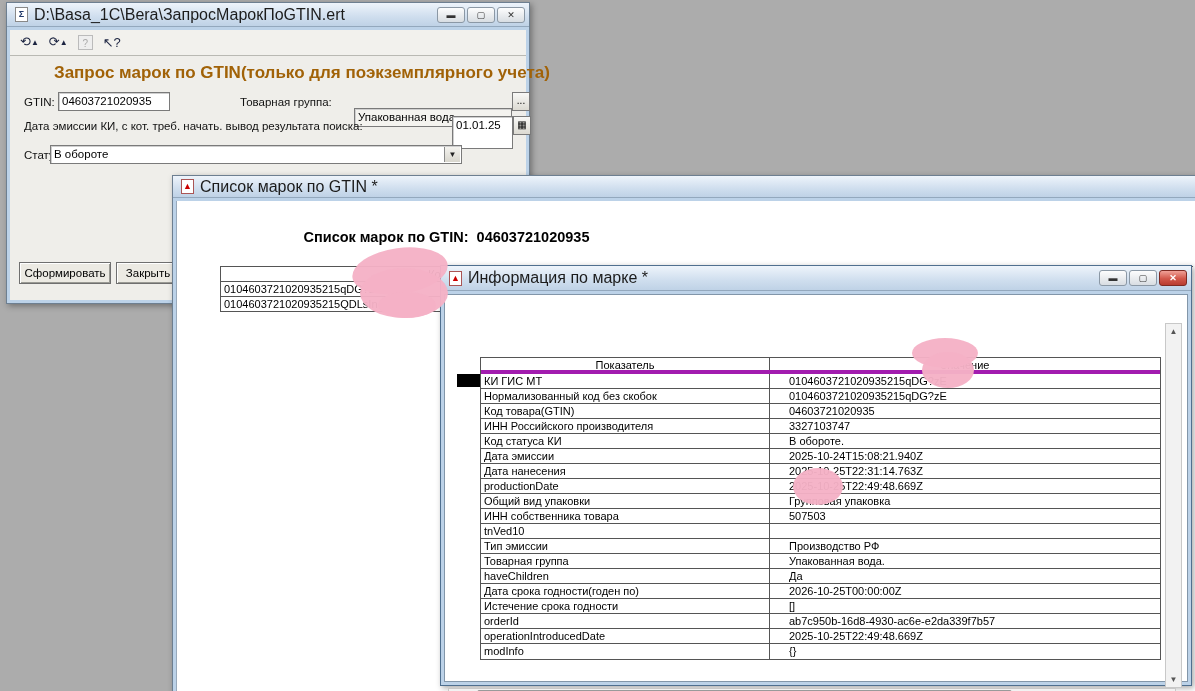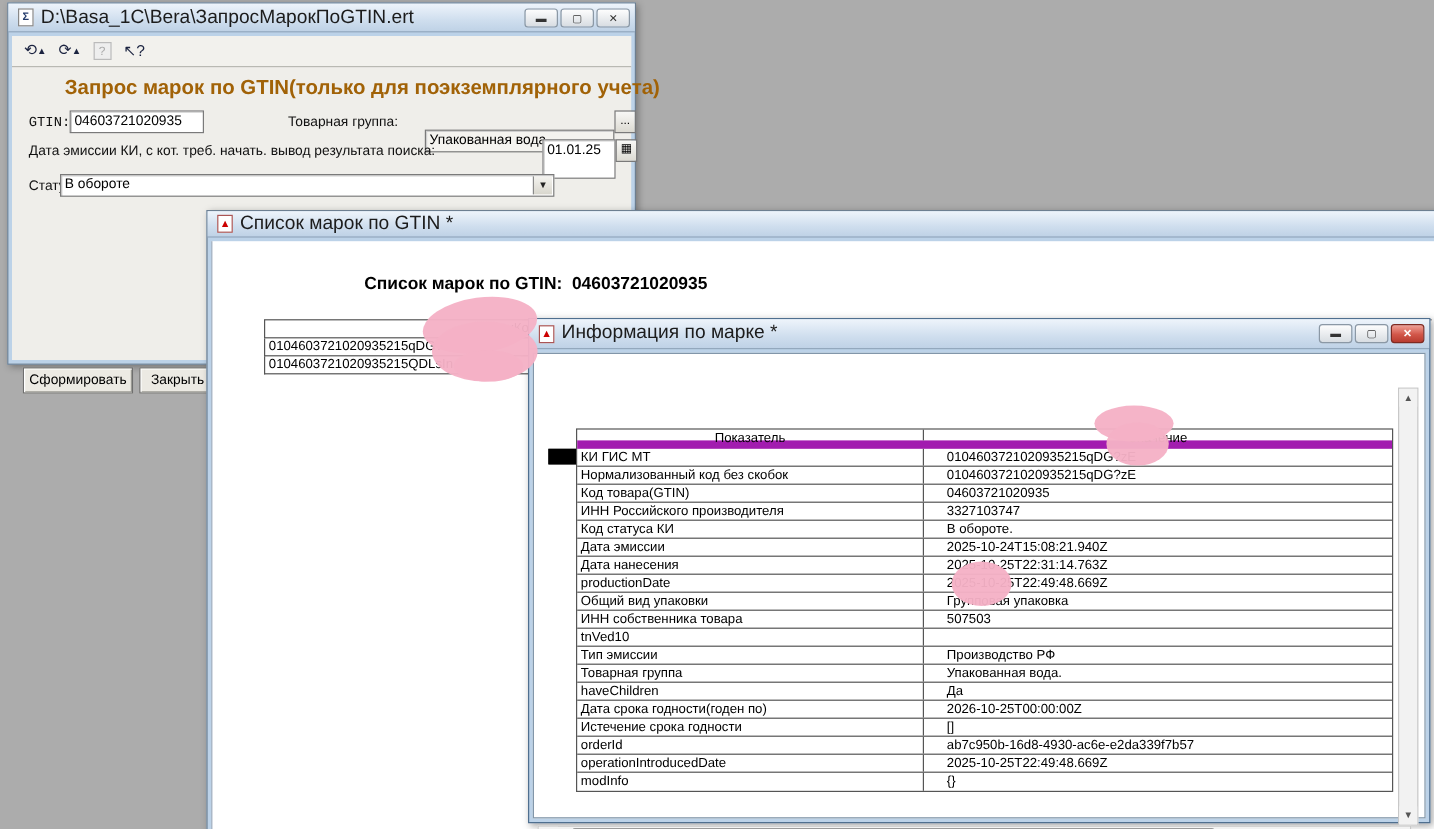--- a/index.html
+++ b/index.html
@@ -32,21 +32,21 @@
   .frm-label { position:absolute; font-size:11.5px; color:#111; }
   .sunken { position:absolute; background:#fff; border:1px solid #7a7a7a; box-shadow:inset 1px 1px 0 #cfcfcf;
             font-size:11.5px; padding:2px 3px; white-space:nowrap; overflow:hidden; }
   .mini-btn { position:absolute; background:linear-gradient(#f8f8f6,#dcdad2); border:1px solid #7a7a7a;
               font-size:10px; text-align:center; line-height:15px; }
   .combo-arrow { position:absolute; right:1px; top:1px; bottom:1px; width:16px;
                  background:linear-gradient(#f4f3ef,#d8d6cd); border-left:1px solid #8a8a8a;
                  font-size:8px; line-height:15px; text-align:center; color:#222; }
   .push-btn { position:absolute; height:22px; background:#eceae3; border:1px solid #6f6f6f;
               box-shadow:inset 1px 1px 0 #fff, inset -1px -1px 0 #9a9a94;
-              font-size:11.5px; text-align:center; line-height:20px;margin-top:44px; }
+              font-size:11.5px; text-align:center; line-height:20px; }
 
   
   #win-list { left:172px; top:175px; width:1040px; height:540px; z-index:2; }
   #win-list .titlebar { height:22px; }
   #win-list .client { position:absolute; left:3px; right:0; top:25px; bottom:0; background:#fff; border-left:1px solid #98a9bb; }
   .list-heading { position:absolute; left:43px; top:28px; width:453px; text-align:center;
                   font-size:14.5px; font-weight:bold; white-space:pre; }
   .ltable { position:absolute; left:43px; top:65px; width:453px; font-size:11px; }
   .lheader { height:16px; border:1px solid #555; display:flex; }
   .lheader .main { width:435px; text-align:center; line-height:15px; border-right:1px solid #555; }
@@ -54,21 +54,21 @@
   .lrow { height:15px; width:436px; border:1px solid #555; border-top:none; line-height:14px; padding:0 3px;
           white-space:nowrap; overflow:hidden; }
   .lext-line { position:absolute; left:496px; top:65px; width:520px; height:1px; background:#555; }
 
   
   #win-info { left:440px; top:265px; width:752px; height:421px; z-index:3; border-color:#4f6f8f; }
   #win-info .titlebar { height:25px; }
   #win-info .client { position:absolute; left:3px; right:3px; top:28px; bottom:3px; background:#fff; border:1px solid #8296a9; }
   .info-heading { position:absolute; left:0; top:4px; width:720px; text-align:center; font-size:14.5px; font-weight:bold; }
   .itable { position:absolute; left:35px; top:62px; width:681px; font-size:11px; border:1px solid #555; background:#fff; }
-  .iheader { display:flex; height:16px; border-bottom:7px solid #a21caf; }
+  .iheader { display:flex; height:16px; border-bottom:4px solid #a21caf; }
   .iheader div { line-height:15px; text-align:center; }
   .iheader .k { width:289px; border-right:1px solid #555; }
   .iheader .v { flex:1; }
   .irow { display:flex; height:15px; border-bottom:1px solid #555;gap:15px; }
   .irow:last-child { border-bottom:none; }
   .irow .k { width:289px; border-right:1px solid #555; padding:0 3px; line-height:14px; white-space:nowrap; overflow:hidden; }
   .irow .v { flex:1; padding:0 4px; line-height:14px; white-space:nowrap; overflow:hidden; }
   .sel-box { position:absolute; left:12px; top:79px; width:24px; height:13px; background:#000; border:1px solid #000; }
 
   
@@ -100,21 +100,21 @@
   </div>
   <div class="client">
     <div class="toolbar">
       <span class="tool-ic">⟲<span class="tri">▲</span></span>
       <span class="tool-ic">⟳<span class="tri">▲</span></span>
       <span class="tool-ic disabled">?</span>
       <span class="tool-ic">↖?</span>
     </div>
     <div class="form-title">Запрос марок по GTIN(только для поэкземплярного учета)</div>
 
-    <span class="frm-label" style="left:14px; top:66px;font-family:Liberation Mono, monospace;">GTIN:</span>
+    <span class="frm-label" style="left:14px; top:66px;">GTIN:</span>
     <span class="sunken" style="left:48px; top:62px; width:112px; height:19px;">04603721020935</span>
 
     <span class="frm-label" style="left:230px; top:66px;">Товарная группа:</span>
     <span class="sunken" style="left:344px; top:62px; width:158px; height:19px; background:#f4f3ef;margin-top:16px;">Упакованная вода</span>
     <span class="mini-btn" style="left:502px; top:62px; width:18px; height:19px;">...</span>
 
     <span class="frm-label" style="left:14px; top:90px;">Дата эмиссии КИ, с кот. треб. начать. вывод результата поиска:</span>
     <span class="sunken" style="left:442px; top:86px; width:61px; height:33px;">01.01.25</span>
     <span class="mini-btn" style="left:503px; top:86px; width:18px; height:19px;">▦</span>
 

